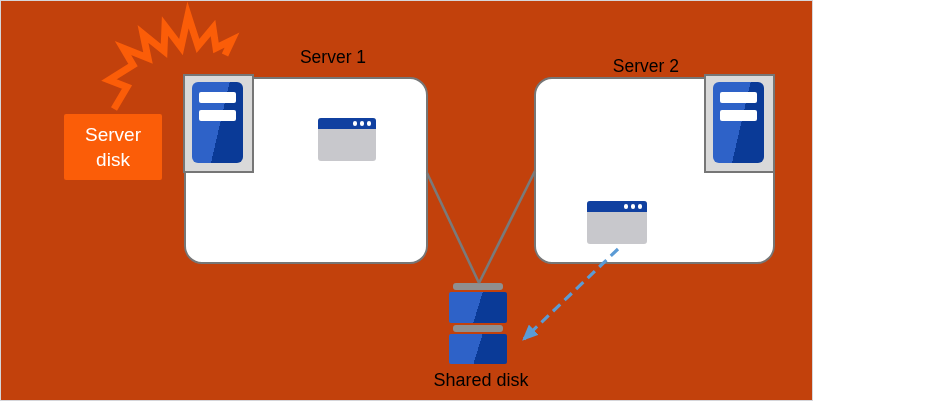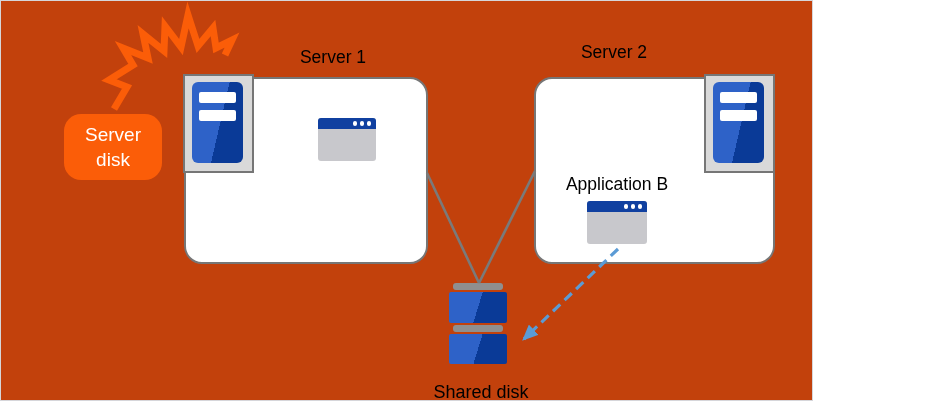--- a/index.html
+++ b/index.html
@@ -43,34 +43,34 @@
     position:absolute;left:7px;top:6px;width:51px;height:81px;border-radius:6px;
     background:linear-gradient(103deg,var(--tower_blue_light) 0 54%,var(--tower_blue_dark) 54% 100%);
   }
   .slot{position:absolute;left:7px;width:37px;height:11px;background:#fff;border-radius:2px;}
   .slot.s1{top:10px;} .slot.s2{top:28px;}
   .label{
     position:absolute;width:130px;text-align:center;font-size:17.5px;line-height:20px;
     white-space:nowrap;color:var(--text_black);
   }
   .lbl-server1{left:267px;top:46px;}
-  .lbl-server2{left:548px;top:41px;}
+  .lbl-server2{left:548px;top:55px;text-align:right;}
   .lbl-appA{left:279px;top:93px;}
   .lbl-appB{left:551px;top:173px;}
-  .lbl-disk{left:415px;top:369px;font-size:18px;margin-top:12px;}
+  .lbl-disk{left:415px;top:369px;font-size:18px;}
   .window-icon{
     position:absolute;border-radius:3px;overflow:hidden;background:var(--window_body_gray);
   }
   .winA{left:317px;top:117px;width:58px;height:43px;}
   .winB{left:586px;top:200px;width:60px;height:43px;}
   .window-titlebar{position:relative;height:11px;background:var(--window_title_blue);}
   .window-dots{position:absolute;right:5px;top:3px;display:flex;gap:2.5px;}
   .window-dots i{display:block;width:4.5px;height:4.5px;border-radius:50%;background:#fff;}
   .badge{
-    position:absolute;left:63px;top:113px;width:98px;height:66px;border-radius:17px;
+    position:absolute;left:63px;top:113px;width:98px;height:66px;border-radius:2px;
     background:var(--accent_orange);color:#fff;display:flex;flex-direction:column;
     align-items:center;justify-content:center;font-size:19px;line-height:25px;
   }
   .disk{position:absolute;left:448px;top:282px;width:58px;height:81px;}
   .disk .bar{position:absolute;left:4px;width:50px;height:7px;background:var(--disk_bar_gray);border-radius:3px;}
   .disk .bar.b1{top:0;} .disk .bar.b2{top:42px;}
   .disk .platter{
     position:absolute;left:0;width:58px;height:31px;border-radius:2px;
     background:linear-gradient(107deg,var(--tower_blue_light) 0 50%,var(--tower_blue_dark) 50% 100%);
   }
@@ -100,21 +100,20 @@
   </div>
 
   <div class="label lbl-server2">Server 2</div>
   <div class="server-box box2"></div>
   <div class="server-icon icon2">
     <div class="tower">
       <div class="slot s1"></div>
       <div class="slot s2"></div>
     </div>
   </div>
-  <div class="label lbl-appB">Application B</div>
   <div class="window-icon winB">
     <div class="window-titlebar">
       <span class="window-dots">
           <i></i>
           <i></i>
           <i></i>
         </span>
     </div>
   </div>
 

